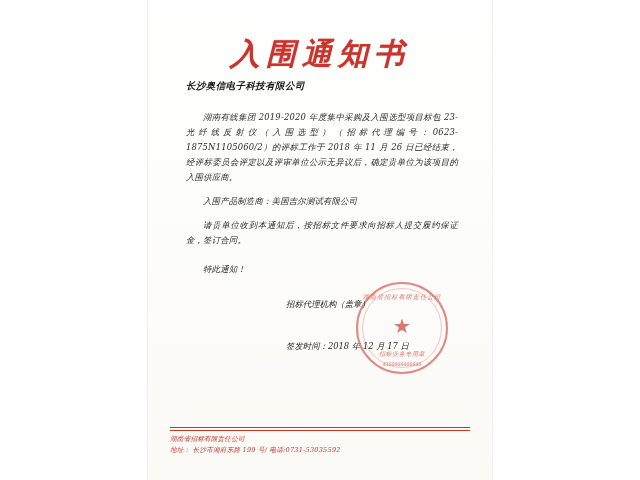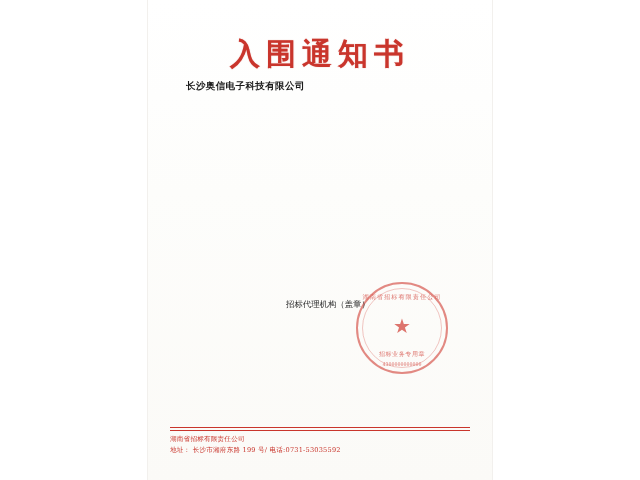--- a/index.html
+++ b/index.html
@@ -11,20 +11,21 @@
     width: 640px;
     height: 480px;
     overflow: hidden;
     font-family: "DejaVu Sans", sans-serif;
   }
   #screenshot {
     position: relative;
     width: 604px;
     height: 480px;
     background: #ffffff;
+    font-style: italic;
   }
   
   .page {
     position: absolute;
     left: 148px;
     top: 0px;
     width: 344px;
     height: 480px;
     background: #fdfcfa;
     box-shadow: 0 0 0 1px #f2f0ed;
@@ -190,30 +191,37 @@
 <body>
 
 <div id="screenshot">
   <div class="page">
     <div class="paper-tint"></div>
 
     <div class="title">入围通知书</div>
 
     <div class="recipient">长沙奥信电子科技有限公司</div>
 
+    <div class="body-block">
+      <p class="para">湖南有线集团 2019-2020 年度集中采购及入围选型项目标包 23-光纤线反射仪（入围选型）（招标代理编号：0623-1875N1105060/2）的评标工作于 2018 年 11 月 26 日已经结束，经评标委员会评定以及评审单位公示无异议后，确定贵单位为该项目的入围供应商。</p>
+      <p class="para gap">入围产品制造商：美国吉尔测试有限公司</p>
+      <p class="para gap">请贵单位收到本通知后，按招标文件要求向招标人提交履约保证金，签订合同。</p>
+      <p class="para notice-line">特此通知！</p>
+    </div>
 
     <div class="stamp">
       <div class="stamp-top-text">湖南省招标有限责任公司</div>
       <div class="stamp-star">★</div>
       <div class="stamp-bottom-text">招标业务专用章</div>
       <div class="stamp-code">4300000000000</div>
     </div>
 
     <div class="sign-block">
       <div class="sign-org">招标代理机构（盖章）</div>
+      <div class="sign-date">签发时间：2018 年 12 月 17 日</div>
     </div>
 
     <div class="footer-rule-top"></div>
     <div class="footer">
       <div class="footer-line">湖南省招标有限责任公司</div>
       <div class="footer-line">地址： 长沙市湘府东路 199 号/ 电话:0731-53035592</div>
     </div>
   </div>
 </div>
 

